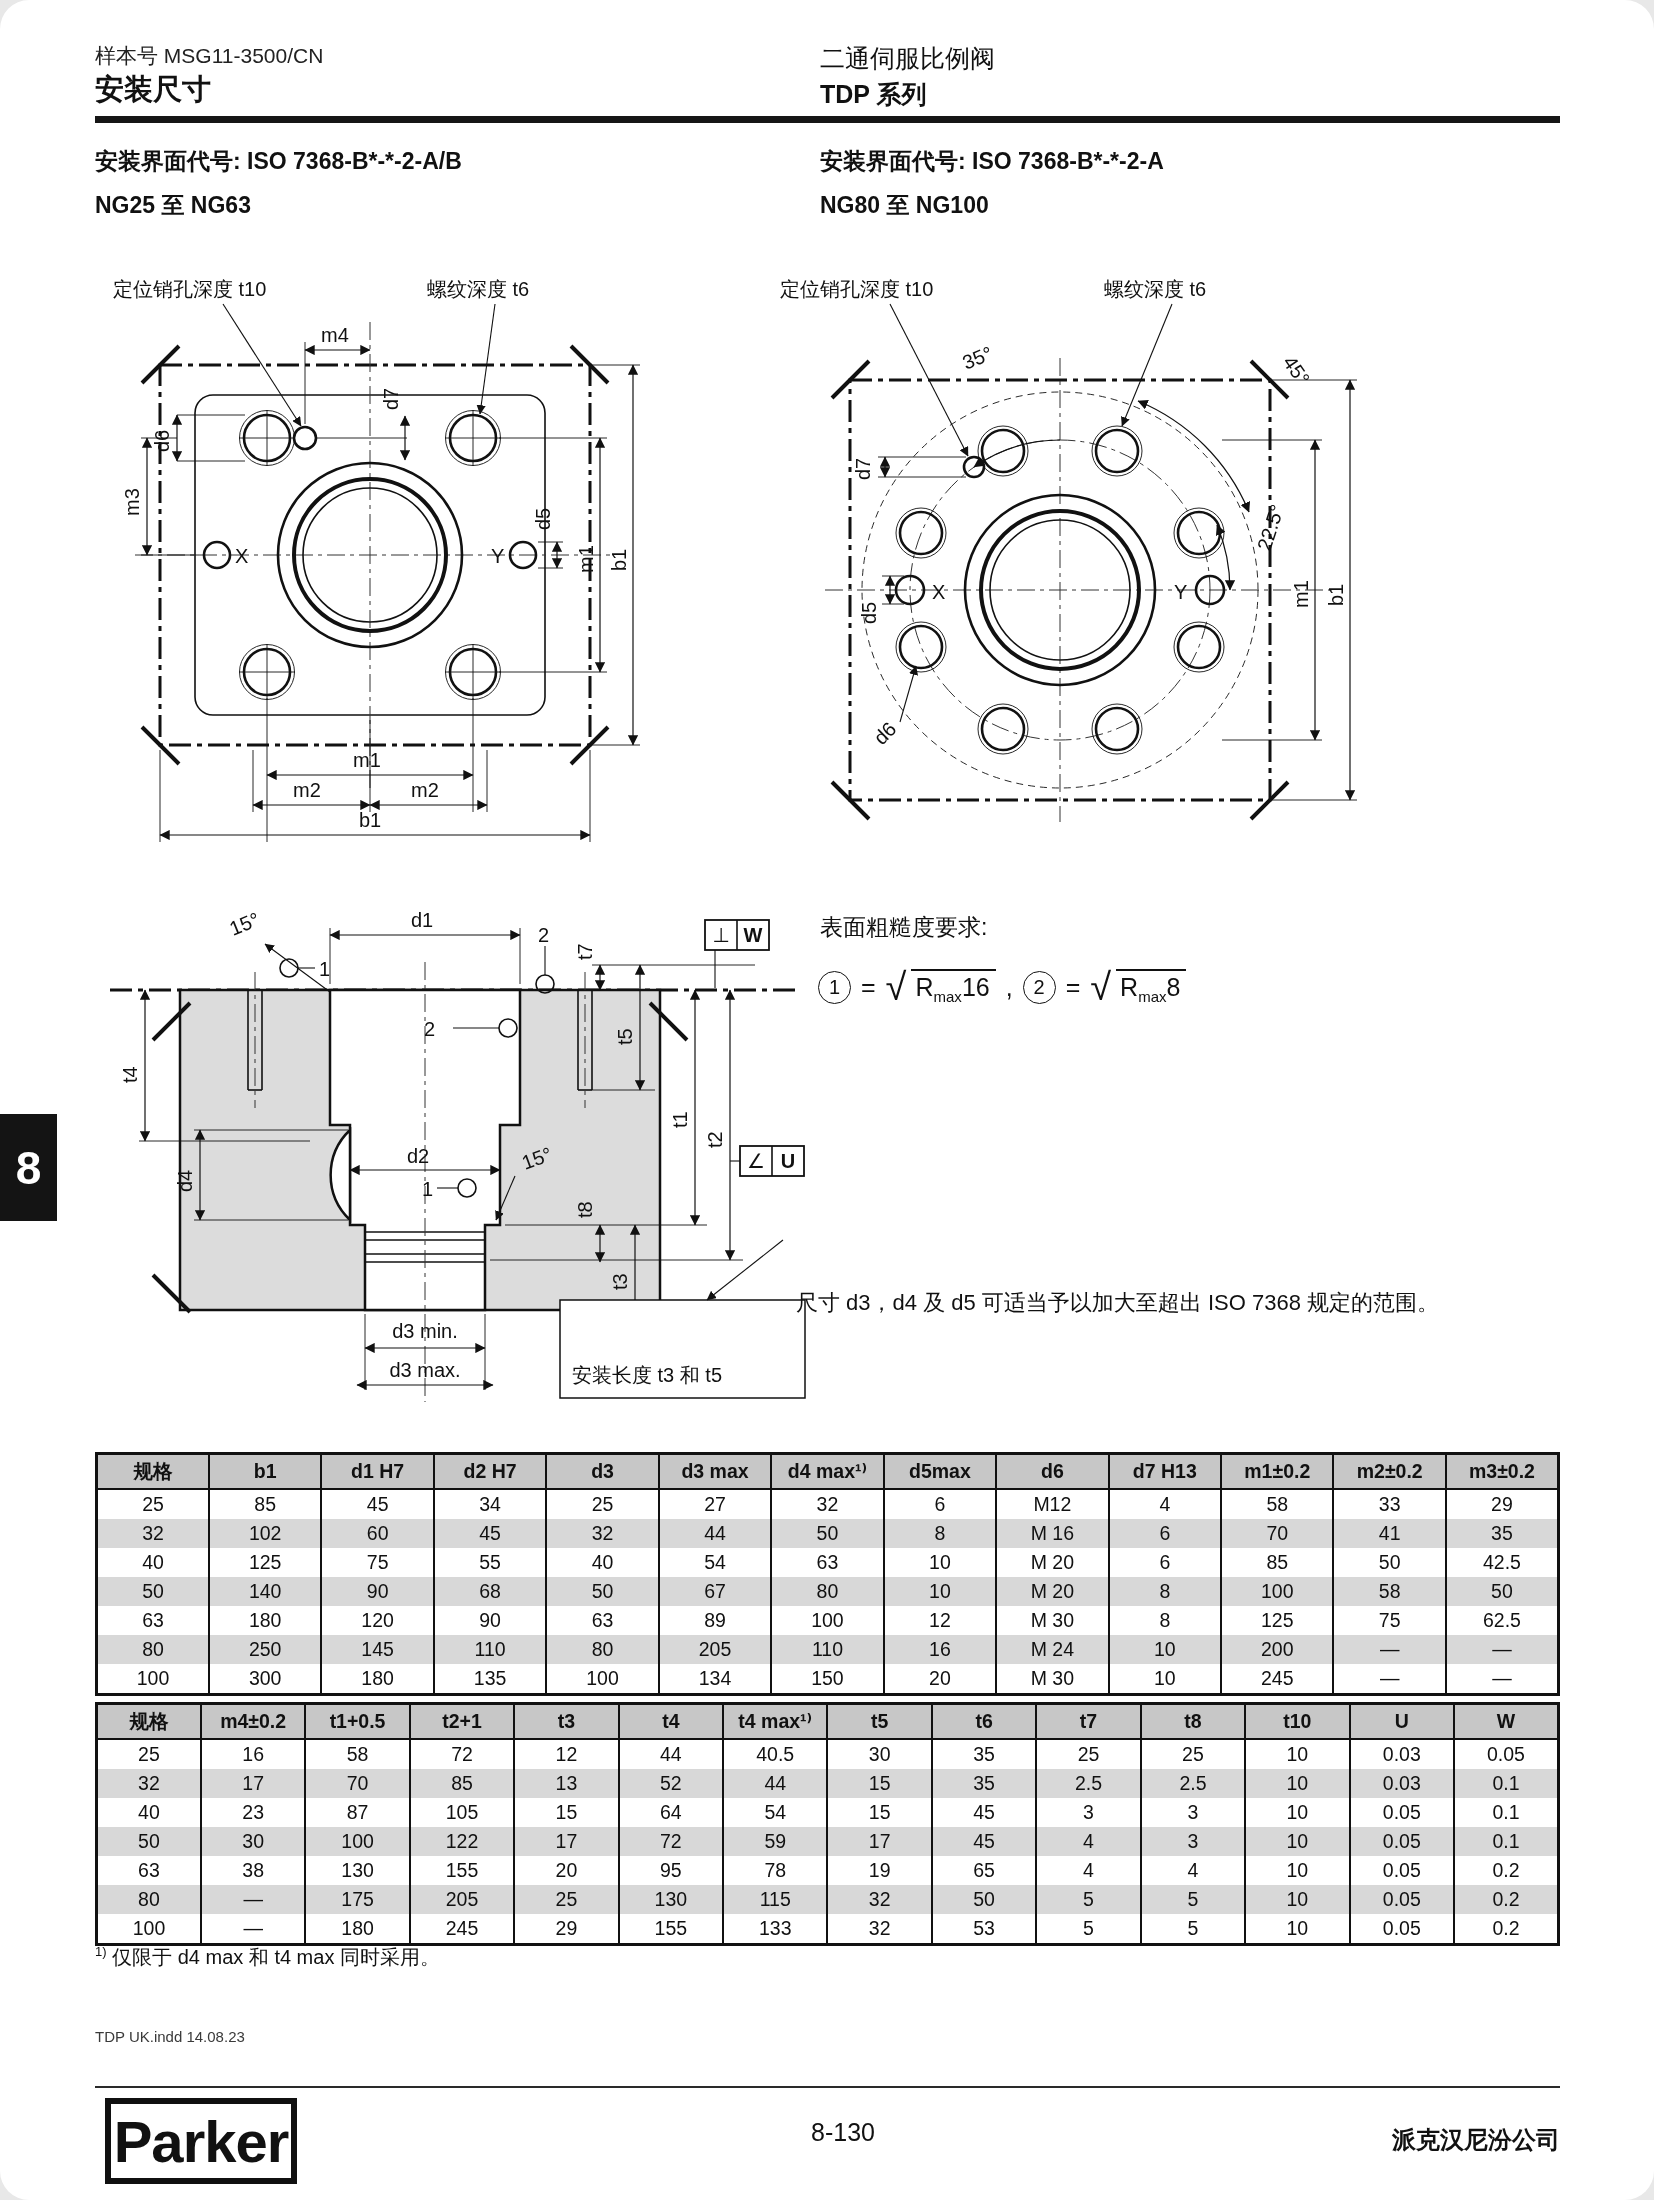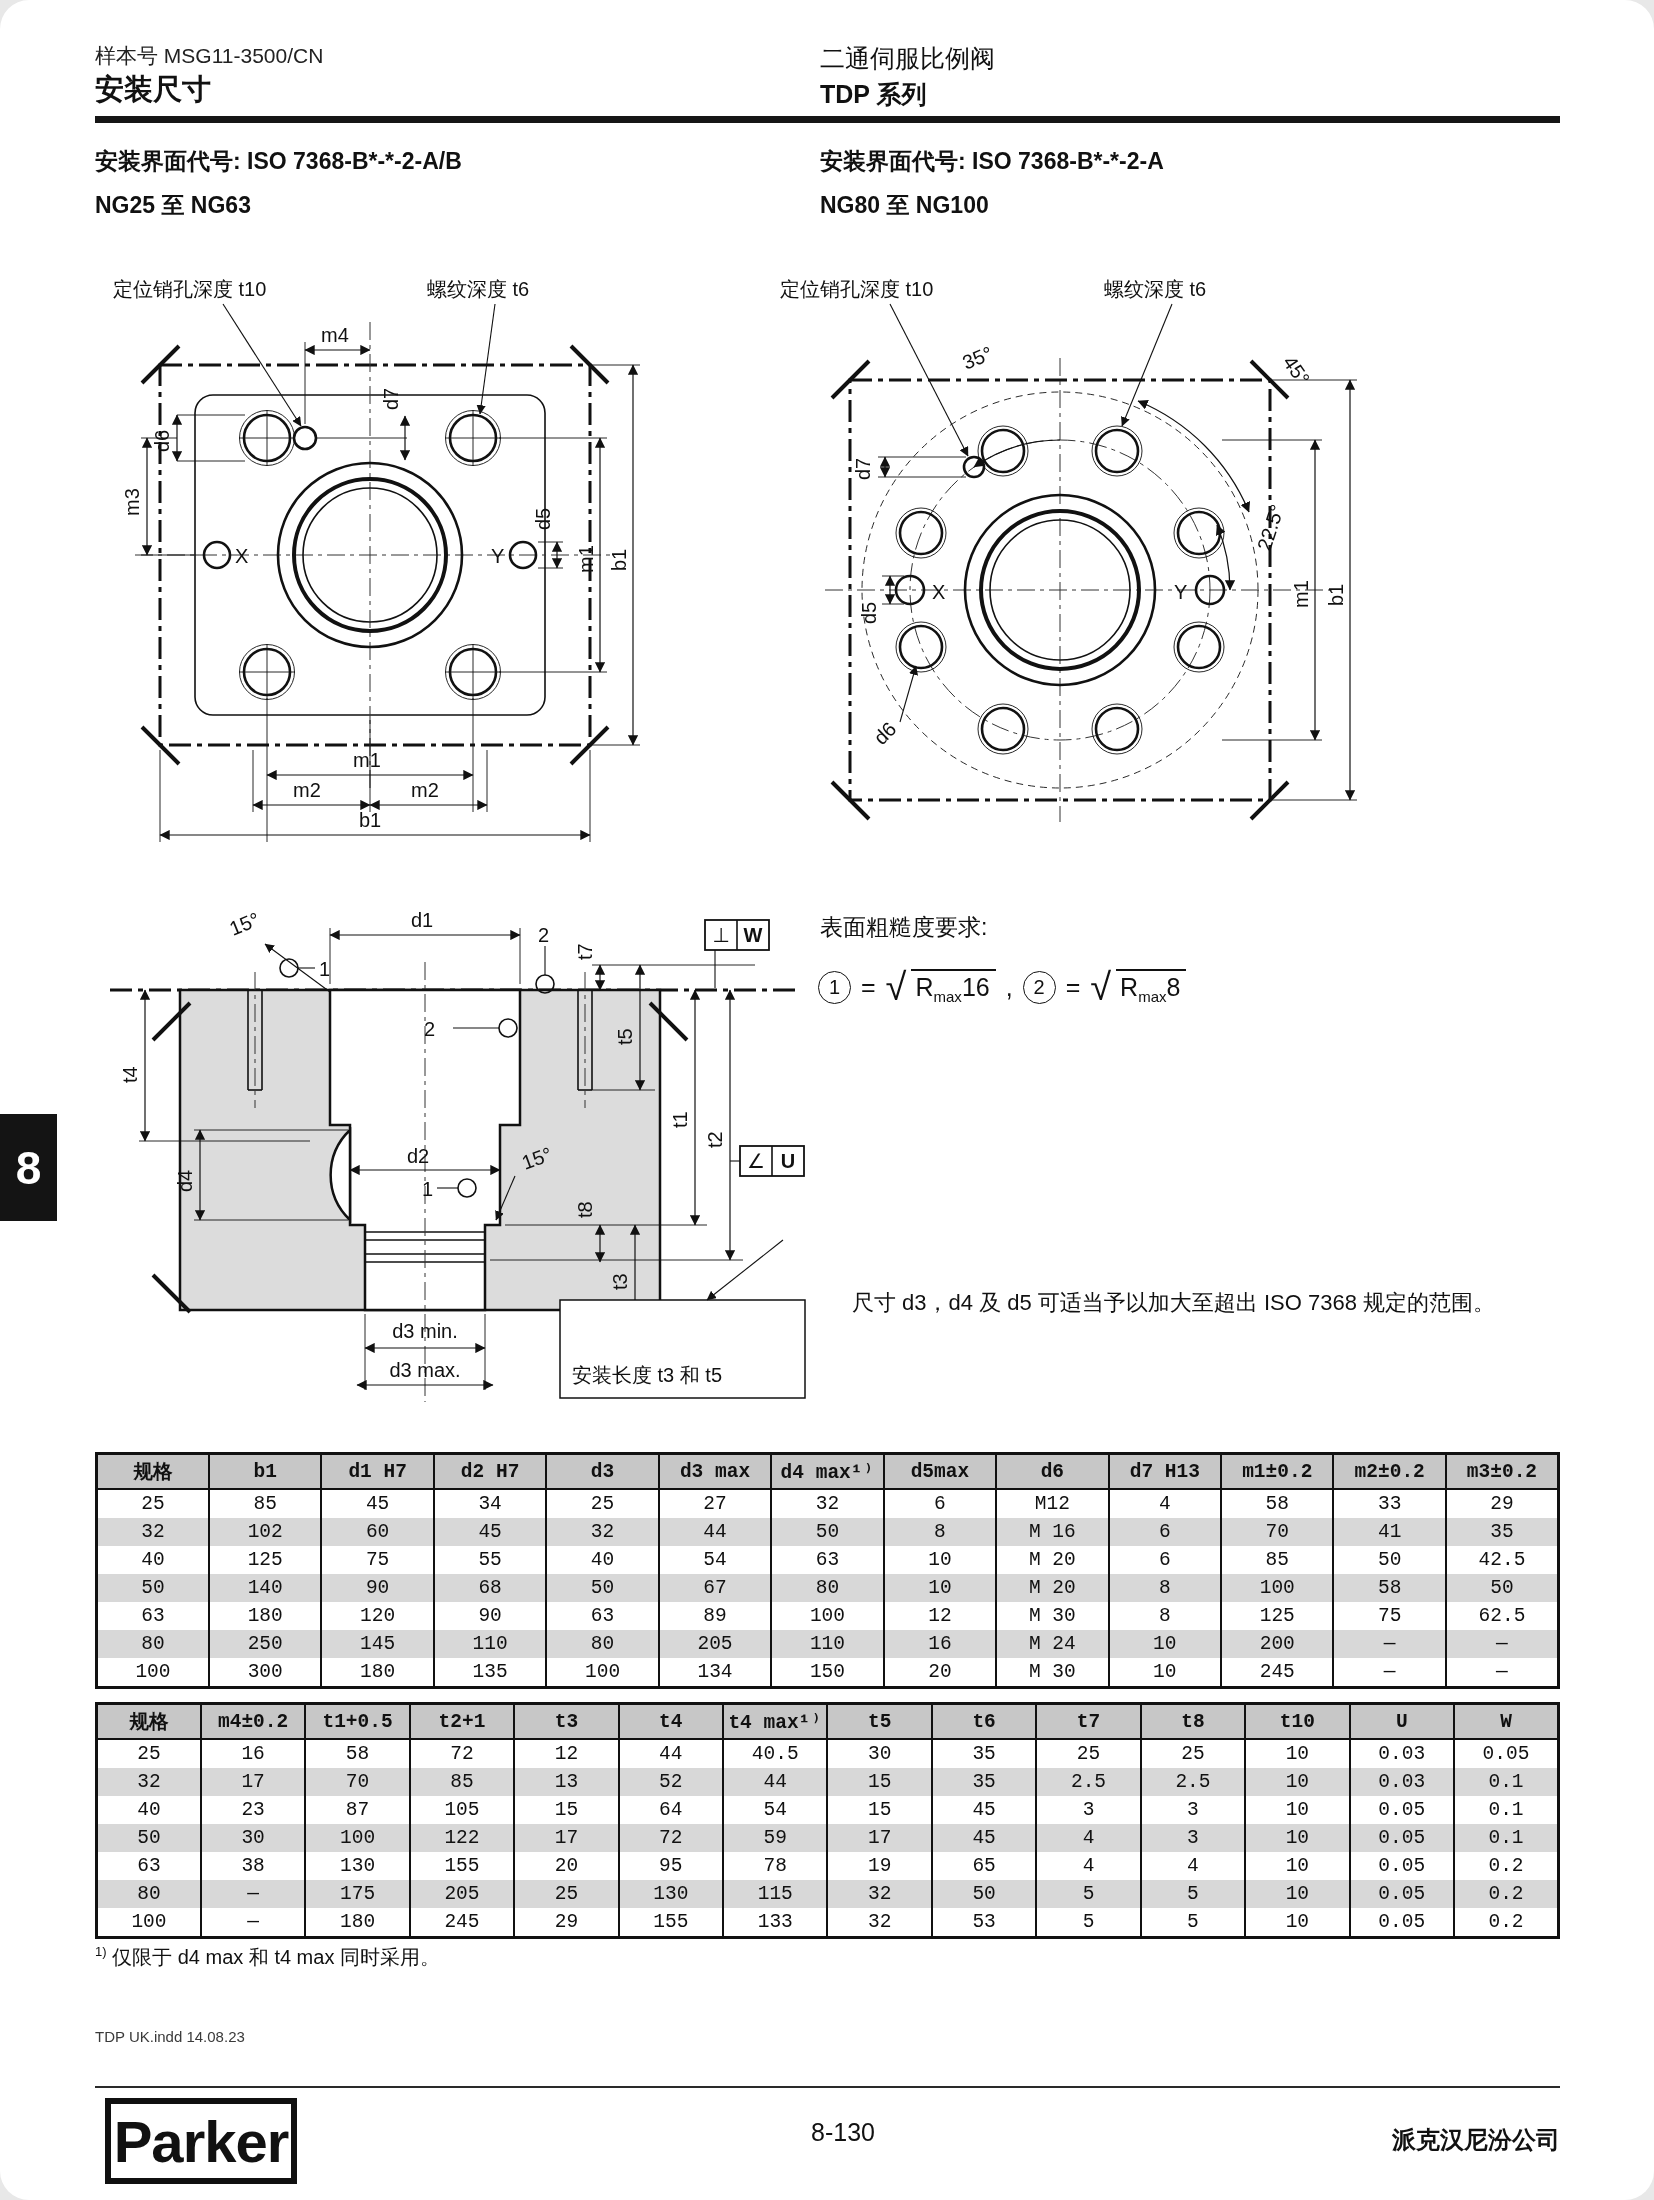--- a/index.html
+++ b/index.html
@@ -33,28 +33,28 @@
   .white{fill:#ffffff;}
 
   
   .rough-title{left:820px;top:912px;font-size:23px;}
   .rough-row{left:818px;top:968px;display:flex;align-items:center;gap:10px;font-size:25px;}
   .circ{display:inline-flex;width:31px;height:31px;border:1.8px solid #111;border-radius:50%;
         align-items:center;justify-content:center;font-size:20px;flex:0 0 auto;}
   .sqrt-sign{font-size:38px;margin-right:-5px;line-height:1;}
   .radicand{border-top:2.2px solid #111;padding:2px 6px 0 4px;font-size:25px;}
   .radicand sub{font-size:15px;}
-  .note-d3{left:852px;top:1288px;font-size:22px;}
+  .note-d3{left:796px;top:1288px;font-size:22px;}
 
   .side-tab{left:0;top:1114px;width:57px;height:107px;background:#141414;color:#fff;
             display:flex;align-items:center;justify-content:center;font-size:46px;font-weight:bold;}
 
   
   table.dim-table{position:absolute;left:95px;width:1465px;border-collapse:collapse;table-layout:fixed;
-        font-size:19.5px;border:3px solid #111;font-family:Liberation Mono, monospace;}
+        font-size:19.5px;border:3px solid #111;}
   .t1{top:1452px;} .t2{top:1702px;}
   table.dim-table th,table.dim-table td{border-left:2px solid #111;text-align:center;padding:3px 0;height:22px;
         overflow:hidden;white-space:nowrap;}
   table.dim-table thead th{background:#c7c7c7;border-bottom:2.5px solid #111;font-weight:bold;}
   table.dim-table tbody tr:nth-child(even){background:#d8d8d8;}
 
   .footnote{left:95px;top:1896px;font-size:20px;margin-top:48px;}
   .footnote sup{font-size:13px;}
   .print-info{left:95px;top:2028px;font-size:15px;color:#3a3a3a;}
 

